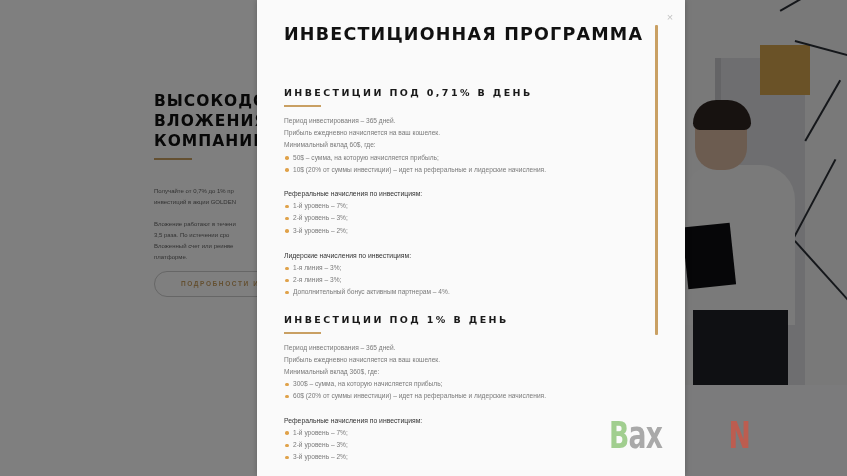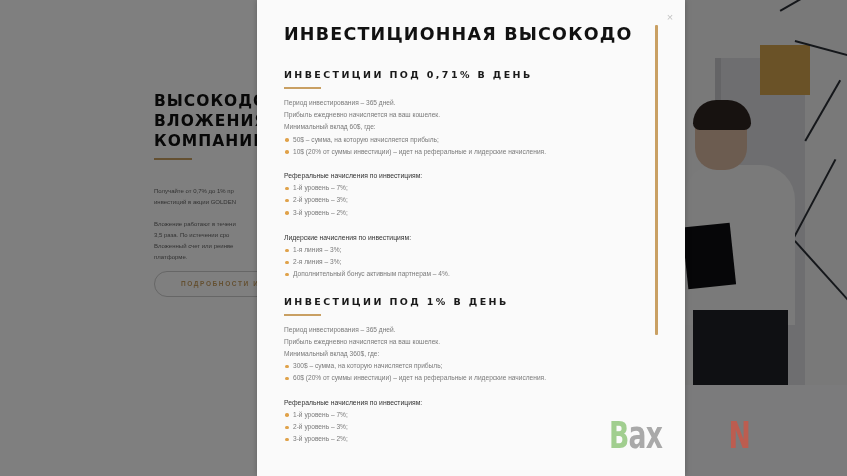--- a/index.html
+++ b/index.html
@@ -27,21 +27,21 @@
 
   .dim { position: absolute; inset: 0; background: rgba(0,0,0,0.5); }
 
   
   .modal { position: absolute; left: 257px; top: 0; width: 428px; height: 476px; background: #fafafa; box-shadow: 0 0 6px rgba(0,0,0,0.25); overflow: hidden; }
   .close-btn { position: absolute; right: 10px; top: 12px; width: 10px; height: 10px; color: #c4c4c4; font-size: 11px; line-height: 10px; text-align: center; cursor: pointer; }
   .scrollbar { position: absolute; left: 398px; top: 25px; width: 3px; height: 310px; background: #c9a063; border-radius: 1px; }
   .modal-content { position: absolute; left: 27px; top: 22px; width: 360px; }
   .modal-title { font-family: "DejaVu Sans", sans-serif; font-weight: bold; font-size: 17.5px; letter-spacing: 1.2px; color: #111; line-height: 24px; }
 
-  .section { margin-top: 22px; }
+  .section { margin-top: 40px; }
   .section + .section { margin-top: 14px; }
   .section-title { font-family: "DejaVu Sans", sans-serif; font-weight: bold; font-size: 9.5px; letter-spacing: 2.4px; color: #1a1a1a; line-height: 14px; }
   .section-rule { width: 37px; height: 2px; background: #c9a063; margin-top: 5px; margin-bottom: 8px; }
   .line { font-size: 6.6px; line-height: 12.2px; color: #7a7a7a; white-space: nowrap; }
   .bullets { list-style: none; }
   .bullets li { position: relative; padding-left: 9px; font-size: 6.6px; line-height: 12.2px; color: #7a7a7a; white-space: nowrap; }
   .bullets li .dot { position: absolute; left: 1px; top: 4.5px; width: 3.5px; height: 3.5px; border-radius: 50%; background: #e0a24a; }
   .subhead { font-size: 6.8px; line-height: 12.2px; color: #333; margin-top: 12px; white-space: nowrap; }
   .subgroup { margin-top: 0; }
   .subgroup + .subgroup .subhead { margin-top: 13px; }
@@ -88,21 +88,21 @@
   </div>
 </div>
 
 <div class="dim"></div>
 
 <div class="modal">
   <div class="close-btn">×</div>
   <div class="scrollbar"></div>
 
   <div class="modal-content">
-    <div class="modal-title">ИНВЕСТИЦИОННАЯ ВЫСОКОДО</div>
+    <div class="modal-title">ИНВЕСТИЦИОННАЯ ПРОГРАММА</div>
 
     <div class="section">
       <div class="section-title">ИНВЕСТИЦИИ ПОД 0,71% В ДЕНЬ</div>
       <div class="section-rule"></div>
       <div class="line">Период инвестирования – 365 дней.</div>
       <div class="line">Прибыль ежедневно начисляется на ваш кошелек.</div>
       <div class="line">Минимальный вклад 60$, где:</div>
       <ul class="bullets">
         <li><span class="dot"></span><span>50$ – сумма, на которую начисляется прибыль;</span></li>
         <li><span class="dot"></span><span>10$ (20% от суммы инвестиции) – идет на реферальные и лидерские начисления.</span></li>

